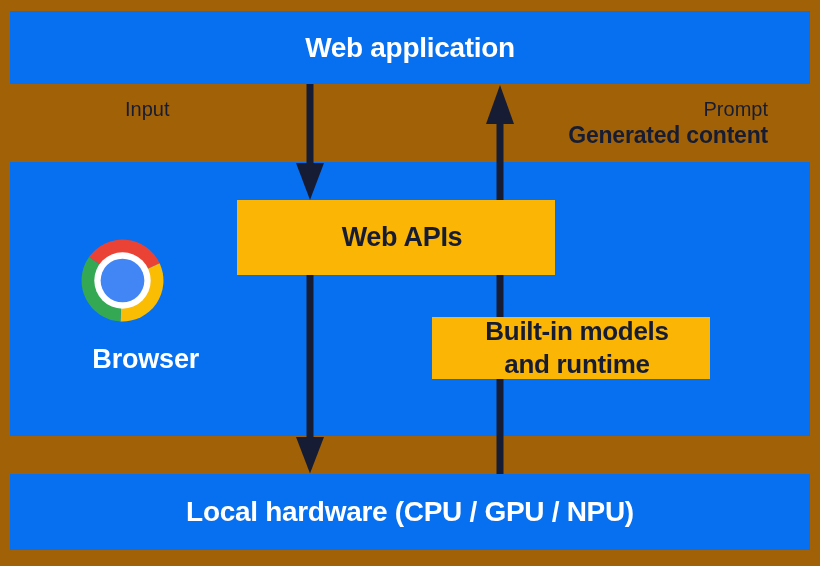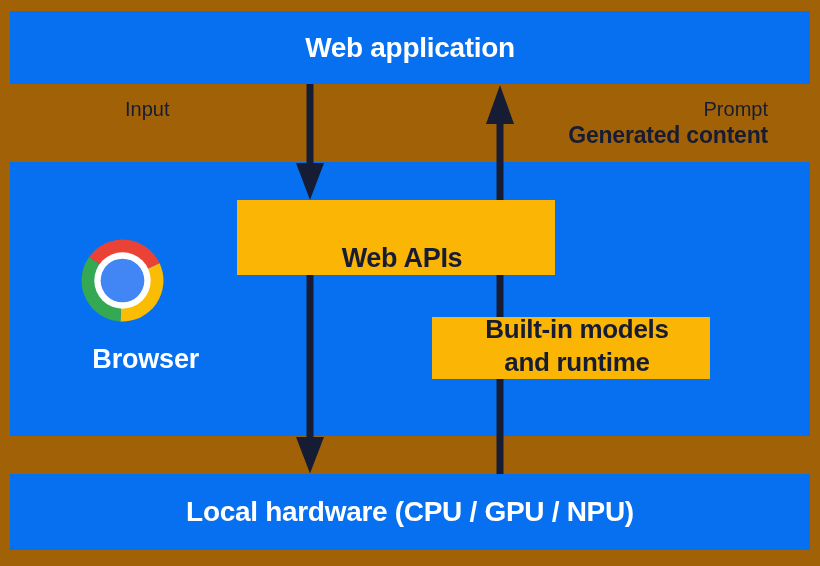--- a/index.html
+++ b/index.html
@@ -36,21 +36,21 @@
     position:absolute;left:10px;top:162px;width:800px;height:274px;
     background:var(--panel-blue);z-index:0;
   }
   .arrow-layer{
     position:absolute;left:0;top:0;width:820px;height:566px;z-index:1;
     pointer-events:none;
   }
   .arrow-shape{fill:var(--ink);}
   .yellow-box{
     position:absolute;background:var(--box-yellow);color:var(--ink);
-    display:flex;flex-direction:column;align-items:center;justify-content:flex-end;
+    display:flex;flex-direction:column;align-items:center;justify-content:center;
     z-index:2;text-align:center;padding-left:12px;
   }
   .box-webapis{left:237px;top:200px;width:318px;height:75px;}
   .box-builtin{left:432px;top:317px;width:278px;height:62px;}
   .box-label{font-size:27px;font-weight:bold;letter-spacing:-0.3px;line-height:33px;}
   .box-label-sm{font-size:26px;font-weight:bold;letter-spacing:-0.3px;line-height:33px;}
   .chrome-icon{position:absolute;left:77px;top:235px;width:91px;height:91px;z-index:2;}
   .chrome-ring{fill:var(--text-white);}
   .chrome-center{fill:var(--chrome-blue);}
   .c-red{fill:var(--chrome-red);}

